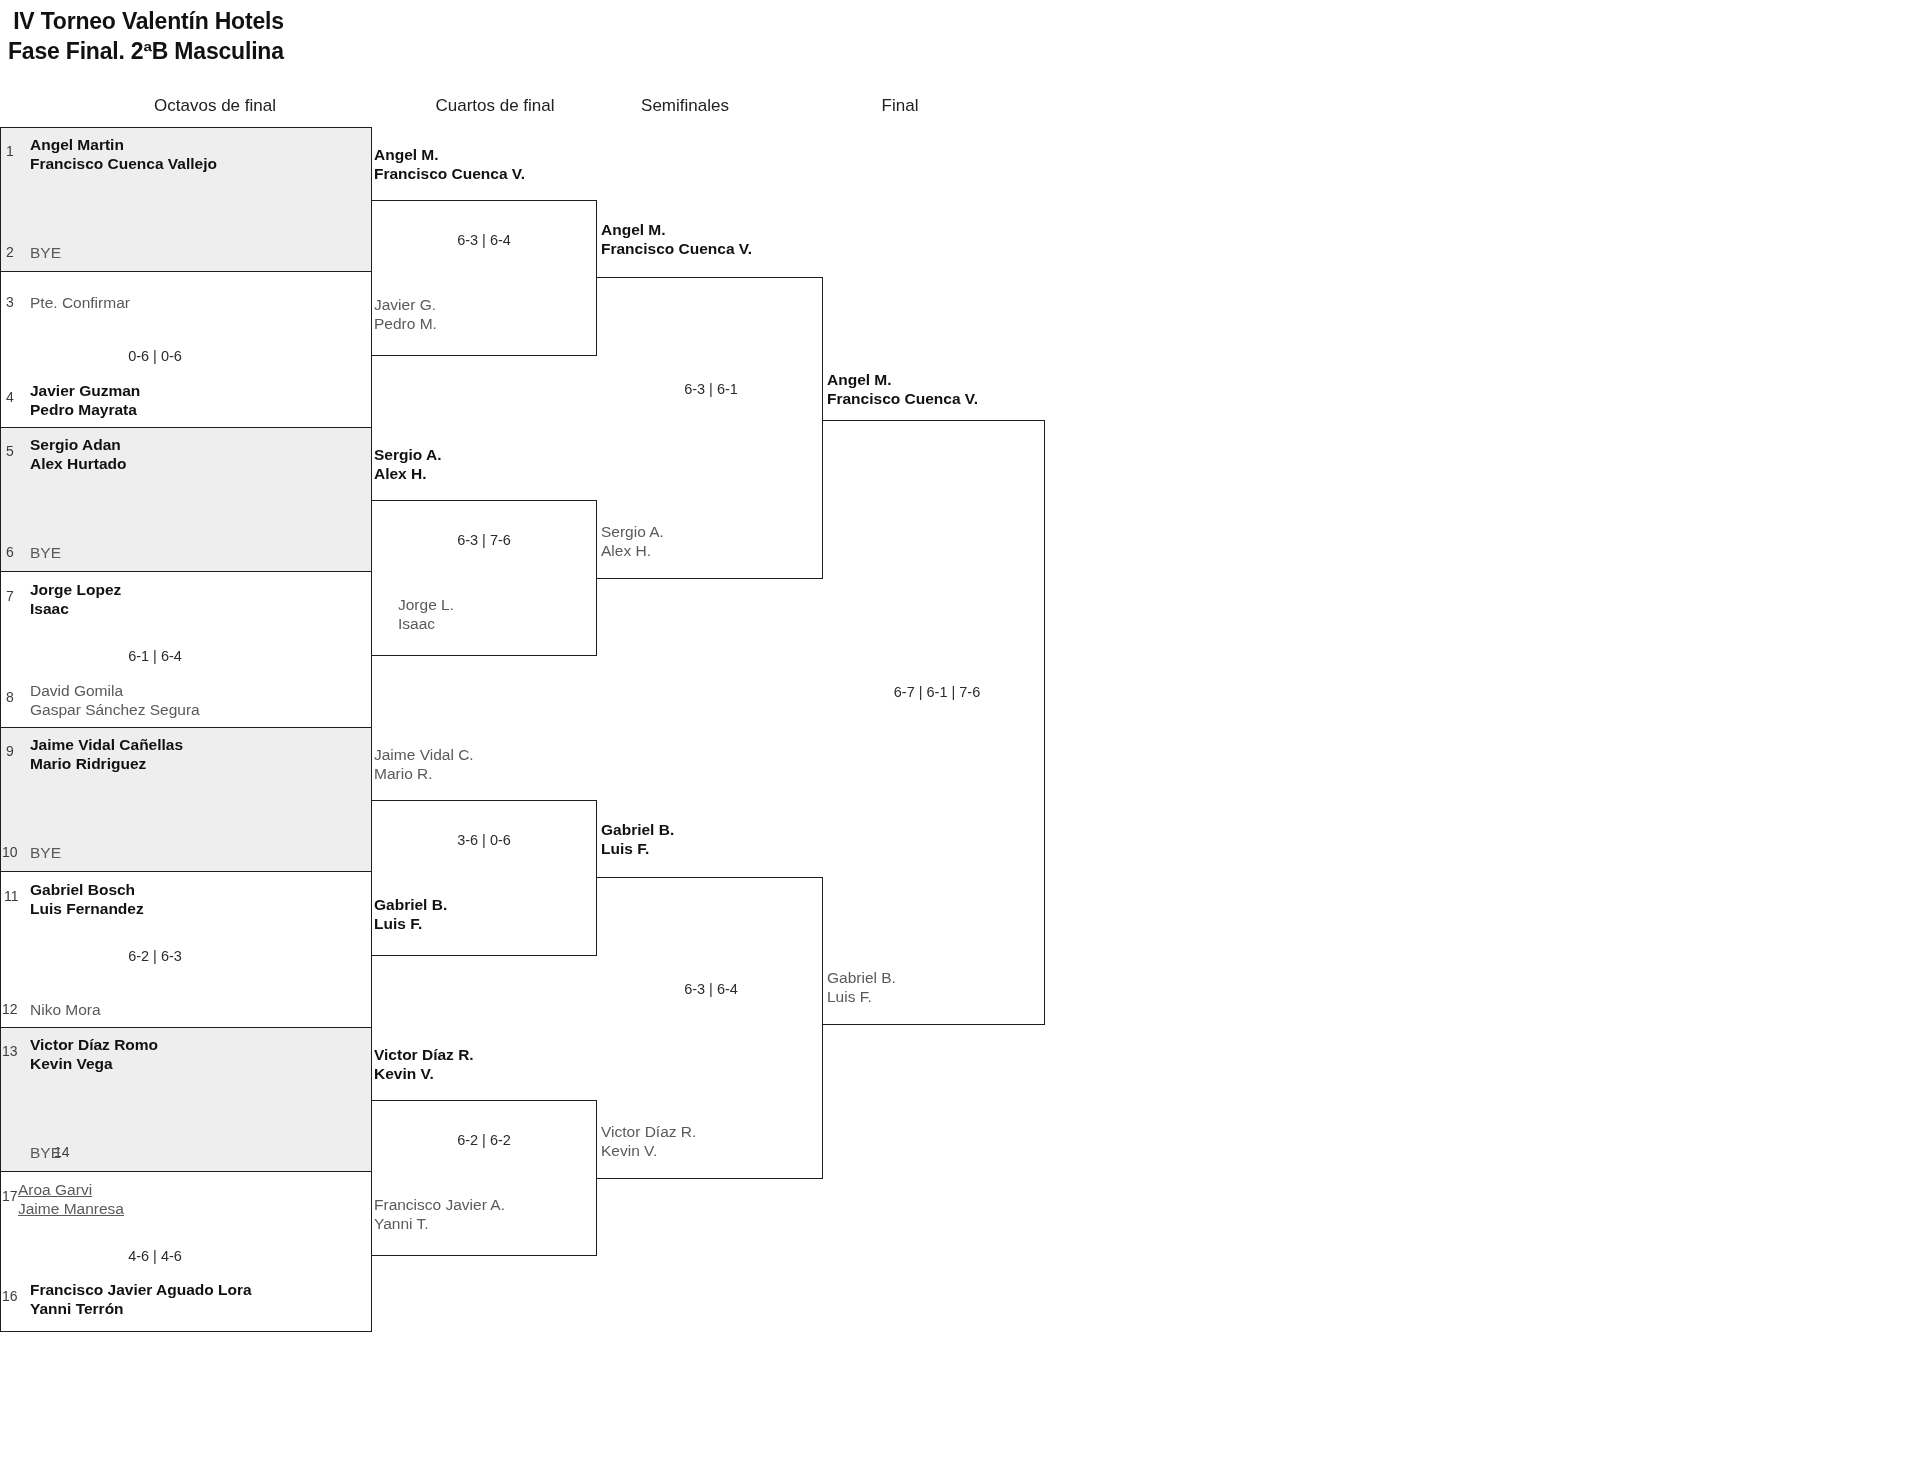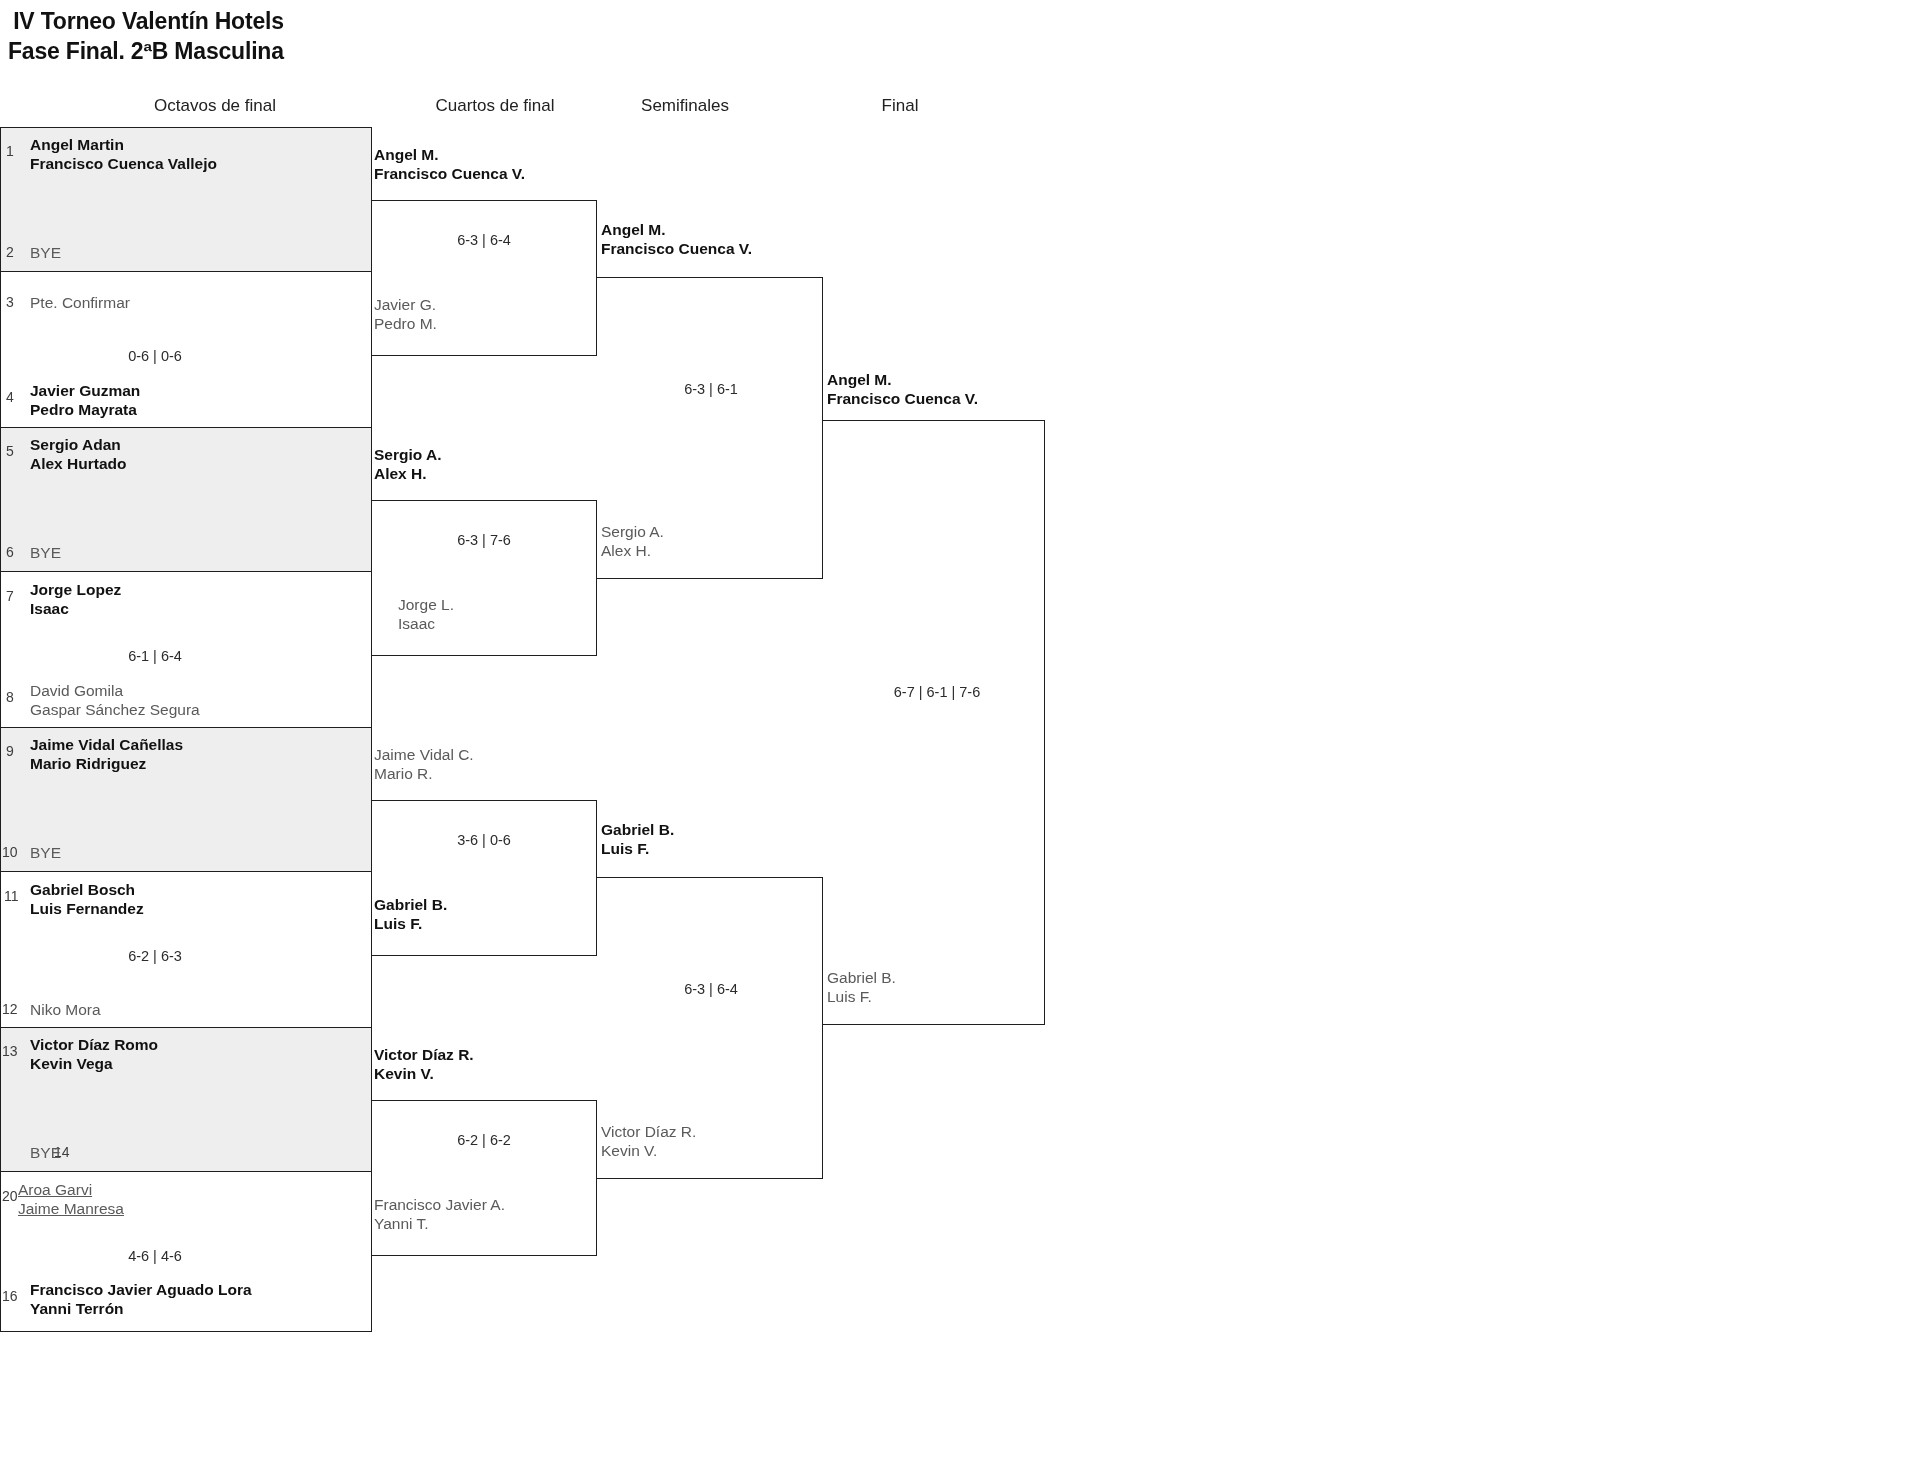--- a/index.html
+++ b/index.html
@@ -192,21 +192,21 @@
     </div>
   </div>
   <div class="cell" style="left:0px;top:1143px;width:372px;">
     <div class="seed" style="left:11px;top:1px;padding-left:43px;">14</div>
     <div class="names lose" style="left:30px;top:0px;">
       <span class="ln">BYE</span>
     </div>
   </div>
   <div class="score" style="left:30px;top:1248px;width:250px;">4-6 | 4-6</div>
   <div class="cell" style="left:0px;top:1180px;width:372px;">
-    <div class="seed" style="left:2px;top:8px;">20</div>
+    <div class="seed" style="left:2px;top:8px;">17</div>
     <div class="names lose" style="left:18px;top:0px;text-decoration:underline;">
       <span class="ln">Aroa Garvi</span>
       <span class="ln">Jaime Manresa</span>
     </div>
   </div>
   <div class="cell" style="left:0px;top:1280px;width:372px;">
     <div class="seed" style="left:2px;top:8px;">16</div>
     <div class="names win" style="left:30px;top:0px;">
       <span class="ln">Francisco Javier Aguado Lora</span>
       <span class="ln">Yanni Terrón</span>

